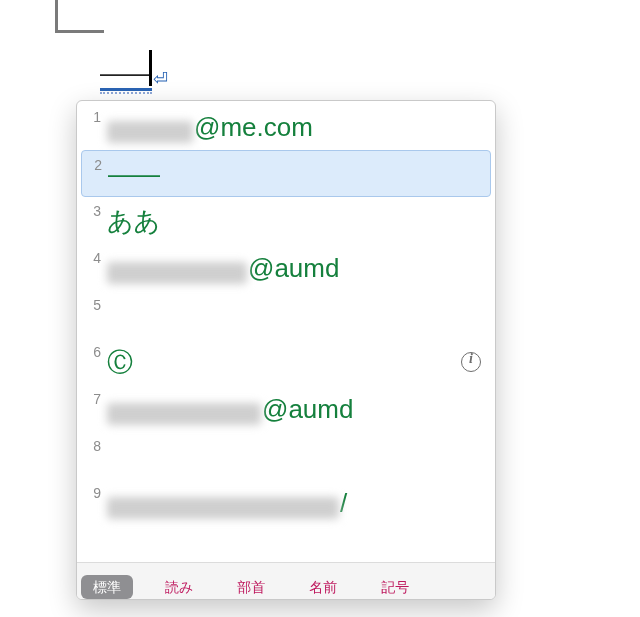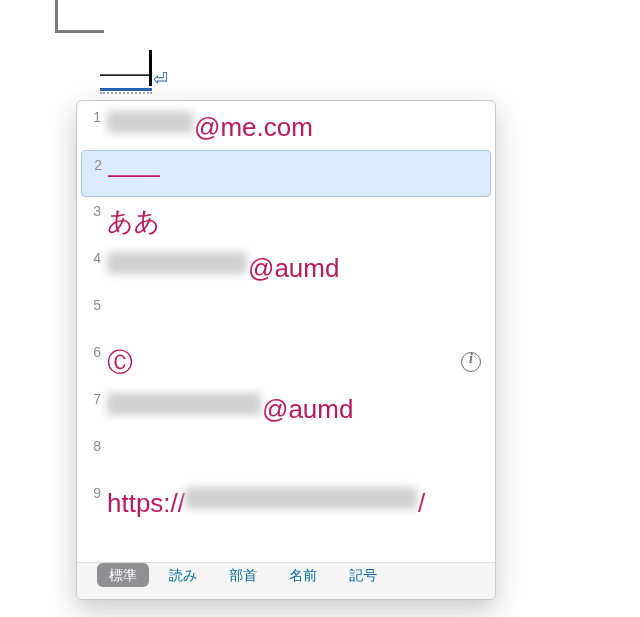--- a/index.html
+++ b/index.html
@@ -115,24 +115,24 @@
     color: #8c8c8c;
     margin-left: 2px;
     margin-right: 6px;
     flex: 0 0 auto;
     align-self: flex-start;
     padding-top: 6px;
   }
   .cand-text {
     font-size: 26px;
     line-height: 32px;
-    color: #be185d;
+    color: #15803d;
     white-space: nowrap;
     display: flex;
-    align-items: flex-start;
+    align-items: flex-end;
   }
   .cand-text .redacted {
     display: inline-block;
     height: 22px;
     border-radius: 4px;
     background: #cfcfcf;
     filter: blur(4px);
     margin-right: 1px;
     vertical-align: middle;
   }
@@ -161,28 +161,28 @@
     font-weight: 600;
   }
 
   
   .cand-bar {
     flex: 0 0 36px;
     height: 36px;
     border-top: 1px solid #dcdcdc;
     background: #f5f5f5;
     display: flex;
-    align-items: flex-start;
-    padding: 0 20px;
-    gap: 8px;
+    align-items: flex-end;
+    padding: 0 4px;
+    gap: 20px;
     position: relative;
   }
   .mode-tab {
     font-size: 14px;
-    color: #0369a1;
+    color: #be185d;
     padding: 3px 12px;
     border-radius: 6px;
     line-height: 18px;
   }
   .mode-tab.active {
     background: #8f8f92;
     color: #ffffff;
   }
 </style>
 </head>
@@ -248,21 +248,20 @@
           <span class="redacted" style="width: 154px;"></span>
           <span>@aumd</span>
         </span>
       </div>
       <div class="cand-row">
         <span class="cand-num">8</span>
       </div>
       <div class="cand-row">
         <span class="cand-num">9</span>
         <span class="cand-text">
-          <span>https://</span>
           <span class="redacted" style="width: 232px;"></span>
           <span>/</span>
         </span>
       </div>
       <div class="cand-row">
         <span class="cand-num"></span>
         <span class="cand-text"></span>
       </div>
     </div>
 

